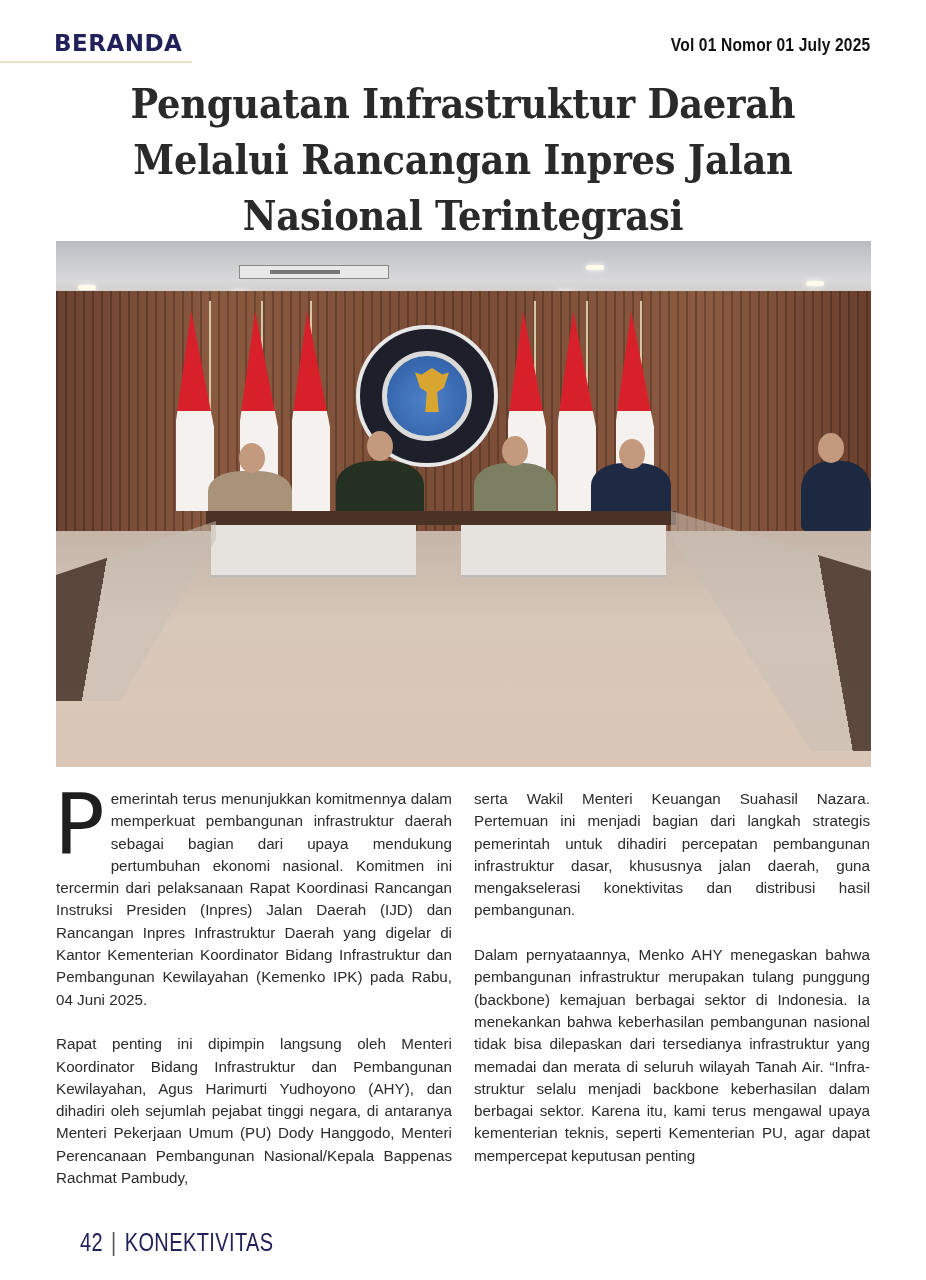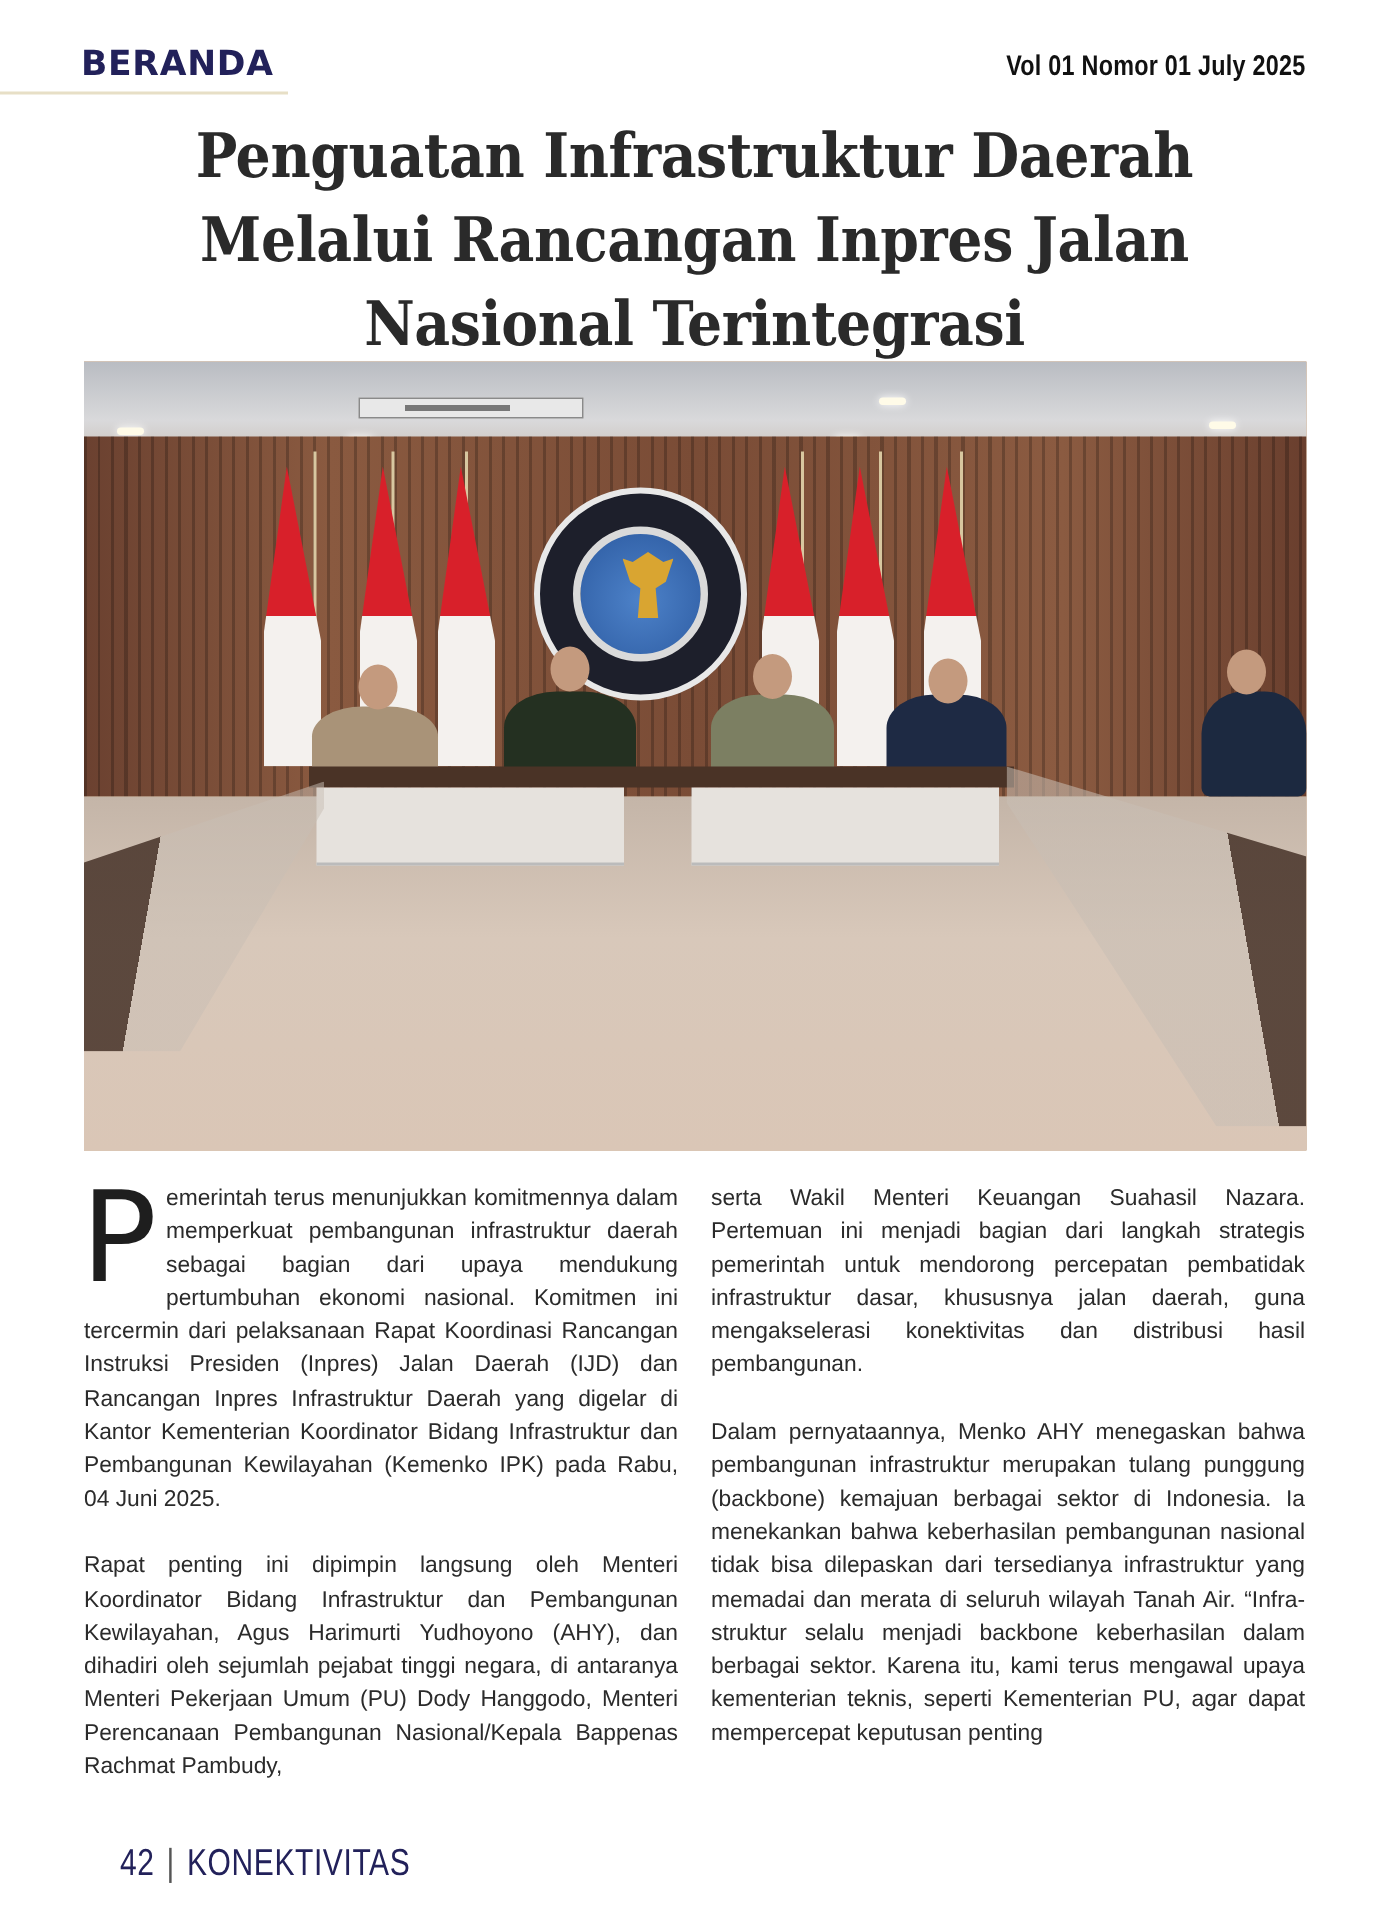--- a/index.html
+++ b/index.html
@@ -183,19 +183,19 @@
   <div class="side-table-l"></div>
   <div class="side-table-r"></div>
 </div>
 
 <div class="col col-left">
   <p><span class="dropcap">P</span><span>emerintah terus menunjukkan komitmennya dalam memperkuat pembangunan infrastruktur daerah sebagai bagian dari upaya mendukung pertumbuhan ekonomi nasional. Komitmen ini tercer­min dari pelaksanaan Rapat Koordinasi Rancangan Instruksi Presiden (Inpres) Jalan Daerah (IJD) dan Rancangan Inpres Infrastruktur Daerah yang digelar di Kantor Kementerian Koordinator Bidang Infrastruk­tur dan Pembangunan Kewilayahan (Kemenko IPK) pada Rabu, 04 Juni 2025.</span></p>
   <p>Rapat penting ini dipimpin langsung oleh Menteri Koordinator Bidang Infrastruktur dan Pembangunan Kewilayahan, Agus Harimurti Yudhoyono (AHY), dan dihadiri oleh sejumlah pejabat tinggi negara, di antaranya Menteri Pekerjaan Umum (PU) Dody Hanggodo, Menteri Perencanaan Pembangunan Nasional/Kepala Bappenas Rachmat Pambudy,</p>
 </div>
 
 <div class="col col-right">
-  <p>serta Wakil Menteri Keuangan Suahasil Nazara. Pertemuan ini menjadi bagian dari langkah strategis pemerintah untuk mendorong percepatan pemba­tidak infrastruktur dasar, khususnya jalan daerah, guna mengakselerasi konektivitas dan distribusi ha­sil pembangunan.</p>
+  <p>serta Wakil Menteri Keuangan Suahasil Nazara. Pertemuan ini menjadi bagian dari langkah strategis pemerintah untuk dihadiri percepatan pemba­ngunan infrastruktur dasar, khususnya jalan daerah, guna mengakselerasi konektivitas dan distribusi ha­sil pembangunan.</p>
   <p>Dalam pernyataannya, Menko AHY menegaskan bahwa pembangunan infrastruktur merupakan tulang punggung (backbone) kemajuan berbagai sektor di Indonesia. Ia menekankan bahwa keber­hasilan pembangunan nasional tidak bisa dilepas­kan dari tersedianya infrastruktur yang memadai dan merata di seluruh wilayah Tanah Air. “Infra­struktur selalu menjadi backbone keberhasilan da­lam berbagai sektor. Karena itu, kami terus menga­wal upaya kementerian teknis, seperti Kementerian PU, agar dapat mempercepat keputusan penting</p>
 </div>
 
 <div class="footer">
   <span>42</span><span class="sep">|</span><span>KONEKTIVITAS</span>
 </div>
 
 </body></html>

